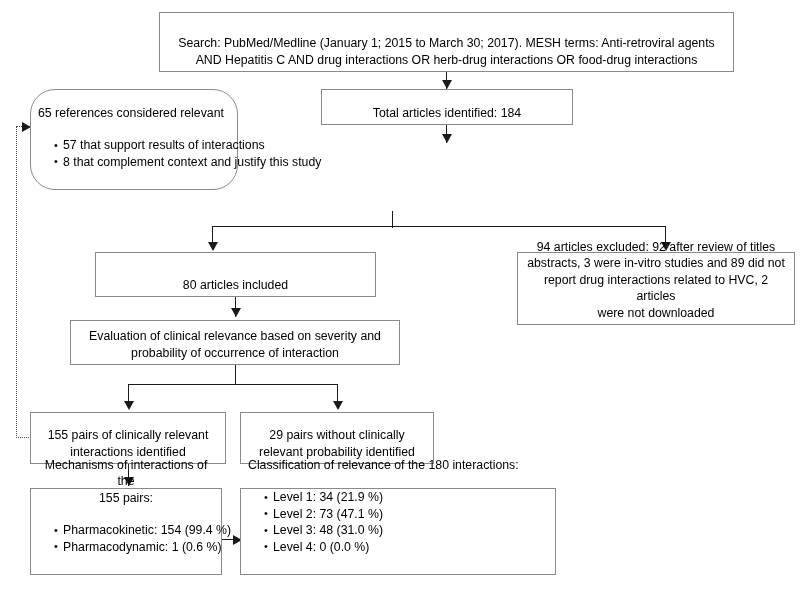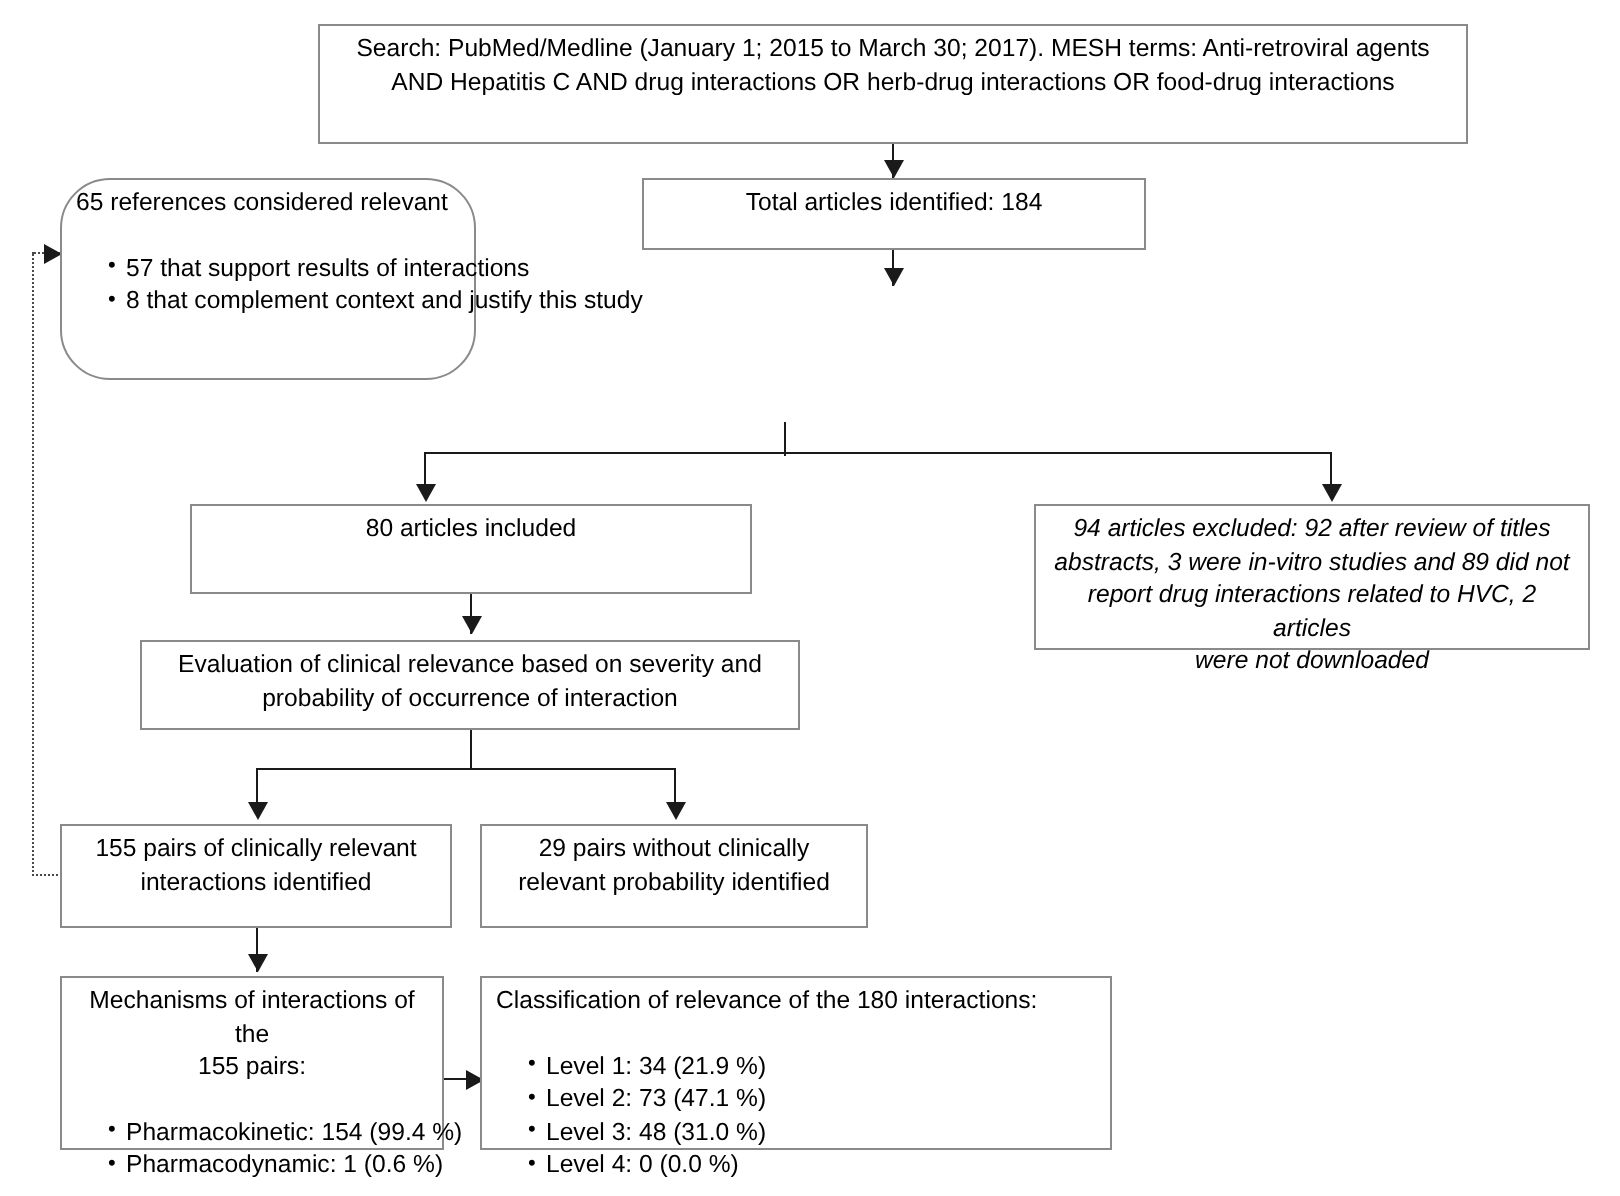--- a/index.html
+++ b/index.html
@@ -18,21 +18,21 @@
     background: #ffffff;
     overflow: hidden;
   }
   .box {
     position: absolute;
     box-sizing: border-box;
     border: 1px solid #8a8a8a;
     background: #ffffff;
     display: flex;
     flex-direction: column;
-    justify-content: flex-start;
+    justify-content: flex-end;
     font-size: 12.3px;
     line-height: 16.5px;
     color: #000000;
   }
   .box.center {
     align-items: center;
     text-align: center;
   }
   .box.left {
     align-items: flex-start;
@@ -160,21 +160,21 @@
 
   <div class="box center" style="left:321px; top:89px; width:252px; height:36px;">
     <div class="pad"><span>Total articles identified: 184</span></div>
   </div>
 
 
   <div class="box center" style="left:95px; top:252px; width:281px; height:45px;">
     <div class="pad"><span>80 articles included</span></div>
   </div>
 
-  <div class="box center" style="left:517px; top:252px; width:278px; height:73px;font-style:italic;">
+  <div class="box center" style="left:517px; top:252px; width:278px; height:73px;">
     <div class="pad">
       <span>94 articles excluded: 92 after review of titles</span><br>
       <span>abstracts, 3 were in-vitro studies and 89 did not</span><br>
       <span>report drug interactions related to HVC, 2 articles</span><br>
       <span>were not downloaded</span>
     </div>
   </div>
 
   <div class="box center" style="left:70px; top:320px; width:330px; height:45px;">
     <div class="pad">

